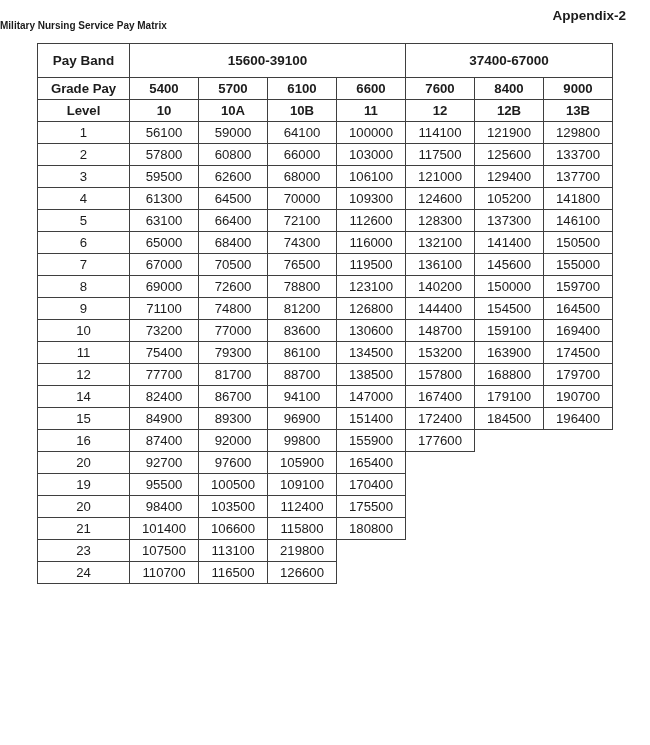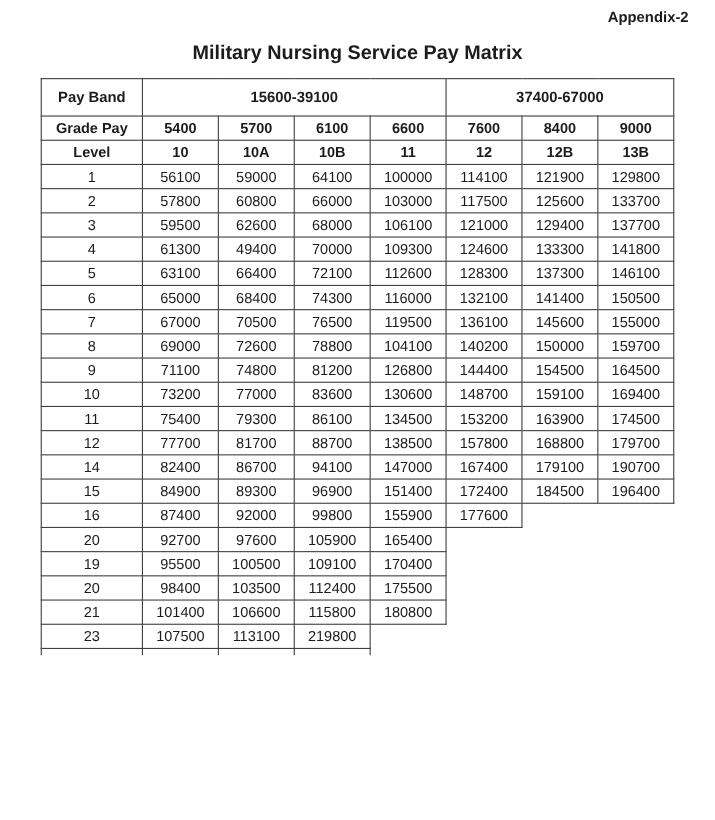--- a/index.html
+++ b/index.html
@@ -18,24 +18,23 @@
       overflow: hidden;
     }
     .appendix {
       position: absolute;
       top: 8px;
       right: 24px;
       font-weight: bold;
       font-size: 13.5px;
     }
     .doc-title {
-      text-align: center;
       font-weight: bold;
-      font-size: 18px;
-      padding-top: 38px;
+      font-size: 10px;
+      padding-top: 20px;
       margin: 0 0 12px 0;
     }
     table.matrix {
       border-collapse: collapse;
       margin: 12px auto;
       table-layout: fixed;
     }
     .matrix th, .matrix td {
       border: 1px solid #3f3f3f;
       text-align: center;
@@ -119,25 +118,25 @@
           <td>62600</td>
           <td>68000</td>
           <td>106100</td>
           <td>121000</td>
           <td>129400</td>
           <td>137700</td>
         </tr>
         <tr>
           <td>4</td>
           <td>61300</td>
-          <td>49400</td>
+          <td>64500</td>
           <td>70000</td>
           <td>109300</td>
           <td>124600</td>
-          <td>133300</td>
+          <td>105200</td>
           <td>141800</td>
         </tr>
         <tr>
           <td>5</td>
           <td>63100</td>
           <td>66400</td>
           <td>72100</td>
           <td>112600</td>
           <td>128300</td>
           <td>137300</td>
@@ -161,21 +160,21 @@
           <td>119500</td>
           <td>136100</td>
           <td>145600</td>
           <td>155000</td>
         </tr>
         <tr>
           <td>8</td>
           <td>69000</td>
           <td>72600</td>
           <td>78800</td>
-          <td>104100</td>
+          <td>123100</td>
           <td>140200</td>
           <td>150000</td>
           <td>159700</td>
         </tr>
         <tr>
           <td>9</td>
           <td>71100</td>
           <td>74800</td>
           <td>81200</td>
           <td>126800</td>

